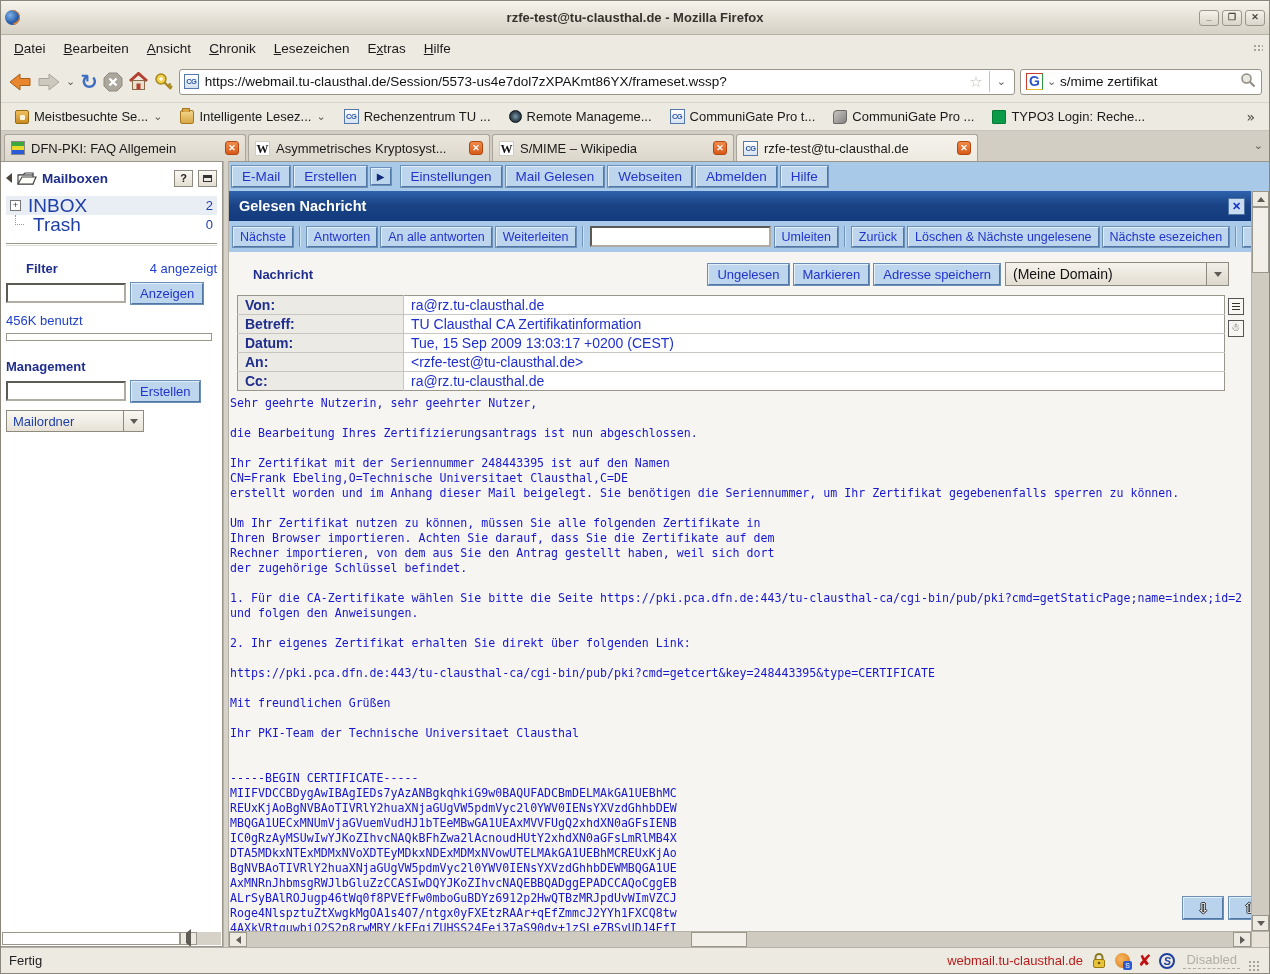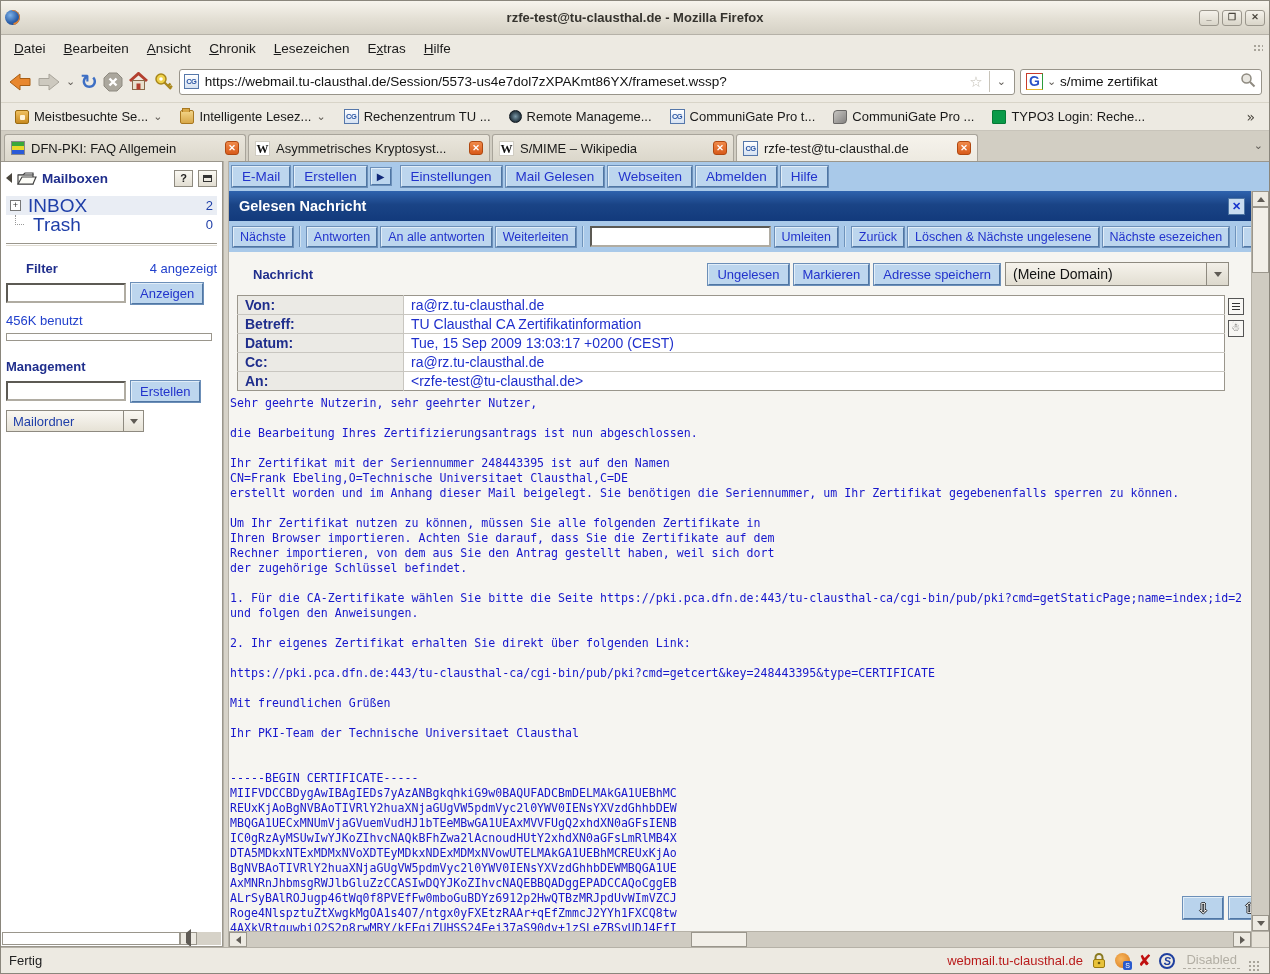--- a/index.html
+++ b/index.html
@@ -411,26 +411,26 @@
               </tr>
               <tr>
                 <td class="hlabel">Betreff:</td>
                 <td class="hvalue">TU Clausthal CA Zertifikatinformation</td>
               </tr>
               <tr>
                 <td class="hlabel">Datum:</td>
                 <td class="hvalue">Tue, 15 Sep 2009 13:03:17 +0200 (CEST)</td>
               </tr>
               <tr>
+                <td class="hlabel">An:</td>
+                <td class="hvalue">&lt;rzfe-test@tu-clausthal.de&gt;</td>
+              </tr>
+              <tr>
                 <td class="hlabel">Cc:</td>
                 <td class="hvalue">ra@rz.tu-clausthal.de</td>
-              </tr>
-              <tr>
-                <td class="hlabel">An:</td>
-                <td class="hvalue">&lt;rzfe-test@tu-clausthal.de&gt;</td>
               </tr>
             </tbody>
               </table>
 
             <div class="side-icons">
               <span class="mini-ico lines"></span>
               <span class="mini-ico card"></span>
             </div>
 
             <pre class="msg-body">Sehr geehrte Nutzerin, sehr geehrter Nutzer,

